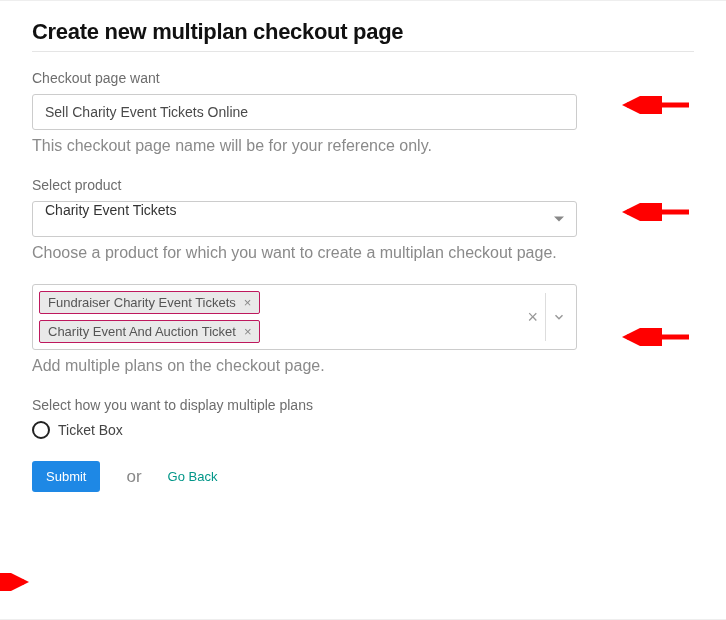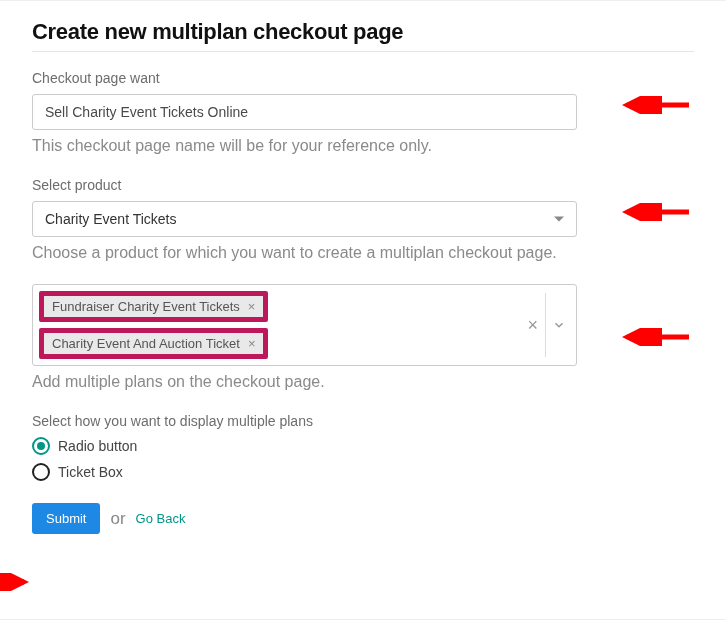--- a/index.html
+++ b/index.html
@@ -45,21 +45,21 @@
     height: 36px;
     padding: 0 12px;
     color: #4a4a4a;
   }
   .select-box {
     height: 36px;
     padding: 0 30px 0 12px;
     color: #333;
     position: relative;
     display: flex;
-    align-items: center;
+    align-items: flex-start;
     cursor: pointer;
   }
   .caret-down {
     position: absolute;
     right: 12px;
     top: 50%;
     transform: translateY(-50%);
     width: 0; height: 0;
     border-left: 5px solid transparent;
     border-right: 5px solid transparent;
@@ -76,21 +76,21 @@
   .chip-wrap {
     display: flex;
     flex-direction: column;
     gap: 6px;
     padding: 6px;
   }
   .chip {
     display: inline-flex;
     align-items: center;
     background: #e9e9e9;
-    border: 5px solid #be185d;
+    border: 1px solid #be185d;
     border-radius: 2px;
     font-size: 13px;
     color: #555;
     padding: 3px 8px;
     width: fit-content;
   }
   .chip-x {
     margin-left: 8px;
     color: #888;
     cursor: pointer;
@@ -147,21 +147,21 @@
   }
   .radio-outer.selected { border-color: #029688; }
   .radio-inner {
     width: 8px; height: 8px;
     border-radius: 50%;
     background: #029688;
   }
   .actions {
     display: flex;
     align-items: center;
-    gap: 10px;
+    gap: 26px;
     margin-top: 14px;
     margin-bottom: 12px;
   }
   .btn-primary {
     background: #1e88e5;
     color: #fff;
     border: none;
     border-radius: 3px;
     padding: 8px 14px;
     font-size: 13px;
@@ -255,26 +255,20 @@
           </defs>
           <line x1="10" y1="9" x2="72" y2="9" stroke="#ff0000" stroke-width="5" marker-start="url(#ah3)"></line>
         </svg>
     </div>
   </div>
 
   <div class="field-group">
     <div class="field-label">Select how you want to display multiple plans</div>
     <div class="radio-group">
       <div class="radio-item">
-        <span class="radio-outer selected">
-            <span class="radio-inner"></span>
-          </span>
-        <span>Radio button</span>
-      </div>
-      <div class="radio-item">
         <span class="radio-outer"></span>
         <span>Ticket Box</span>
       </div>
     </div>
   </div>
 
   <div class="actions">
     <button class="btn-primary">Submit</button>
     <span class="or-text">or</span>
     <a class="link">Go Back</a>

